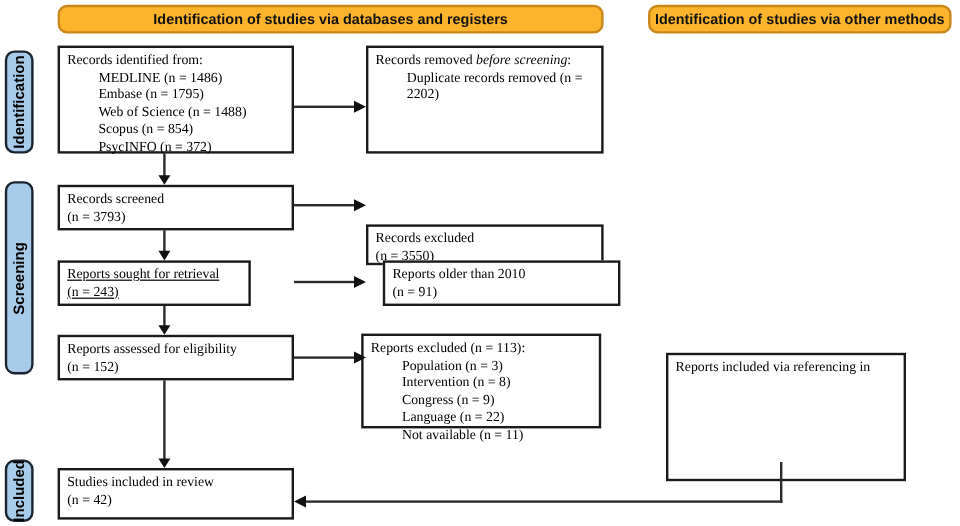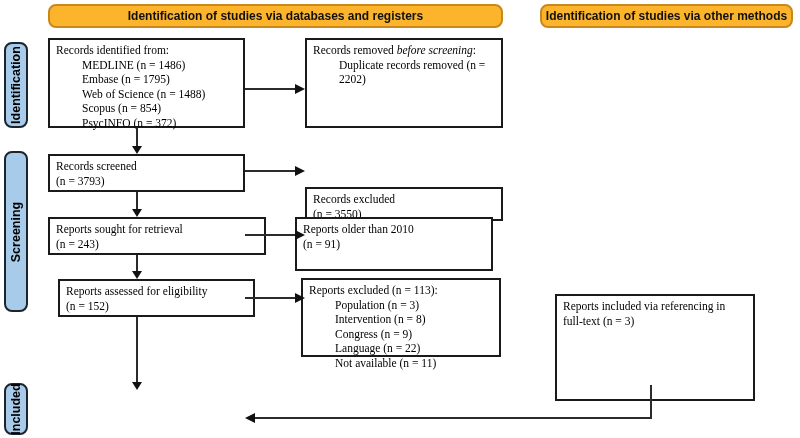--- a/index.html
+++ b/index.html
@@ -63,60 +63,63 @@
     <div class="ln ind">Web of Science (n = 1488)</div>
     <div class="ln ind">Scopus (n = 854)</div>
     <div class="ln ind">PsycINFO (n = 372)</div>
   </div>
 
   <div class="box" style="left:48px;top:154px;width:197px;height:38px;">
     <div class="ln">Records screened</div>
     <div class="ln">(n = 3793)</div>
   </div>
 
-  <div class="box" style="left:48px;top:217px;width:218px;height:38px;">
+  <div class="box" style="left:48px;top:217px;width:161px;height:38px;text-decoration:underline;">
     <div class="ln">Reports sought for retrieval</div>
     <div class="ln">(n = 243)</div>
   </div>
 
-  <div class="box" style="left:48px;top:279px;width:197px;height:38px;margin-left:10px;">
+  <div class="box" style="left:48px;top:279px;width:197px;height:38px;">
     <div class="ln">Reports assessed for eligibility</div>
     <div class="ln">(n = 152)</div>
   </div>
 
+  <div class="box" style="left:48px;top:390px;width:197px;height:43px;">
+    <div class="ln">Studies included in review</div>
+    <div class="ln">(n = 42)</div>
+  </div>
 
   <div class="box" style="left:305px;top:38px;width:198px;height:90px;">
     <div class="ln">
       <span>Records removed </span><i>before screening</i><span>:</span>
     </div>
     <div class="ln ind">Duplicate records removed  (n = 2202)</div>
   </div>
 
   <div class="box" style="left:305px;top:153px;width:198px;height:34px;margin-top:34px;">
     <div class="ln">Records excluded</div>
     <div class="ln">(n = 3550)</div>
   </div>
 
-  <div class="box" style="left:295px;top:217px;width:198px;height:54px;">
+  <div class="box" style="left:319px;top:217px;width:198px;height:38px;">
     <div class="ln">Reports older than 2010</div>
     <div class="ln">(n = 91)</div>
   </div>
 
   <div class="box" style="left:301px;top:278px;width:200px;height:79px;">
     <div class="ln">Reports excluded (n = 113):</div>
     <div class="ln ind">Population (n = 3)</div>
     <div class="ln ind">Intervention (n = 8)</div>
     <div class="ln ind">Congress (n = 9)</div>
     <div class="ln ind">Language (n = 22)</div>
     <div class="ln ind">Not available (n = 11)</div>
   </div>
 
   <div class="box" style="left:555px;top:294px;width:200px;height:107px;">
     <div class="ln">Reports included via referencing in</div>
-    <div class="ln">full-text  (n = 3)</div>
   </div>
 
   <div class="vl" style="left:136px;top:128px;height:20px;"></div>
   <div class="head-down" style="left:132px;top:146px;"></div>
 
   <div class="vl" style="left:136px;top:192px;height:18px;"></div>
   <div class="head-down" style="left:132px;top:209px;"></div>
 
   <div class="vl" style="left:136px;top:255px;height:17px;"></div>
   <div class="head-down" style="left:132px;top:271px;"></div>

